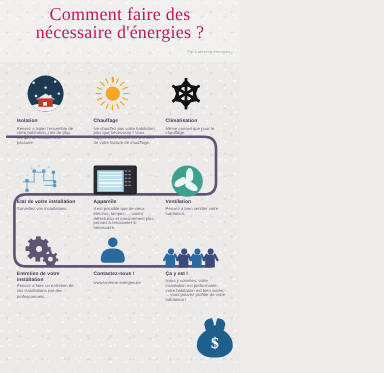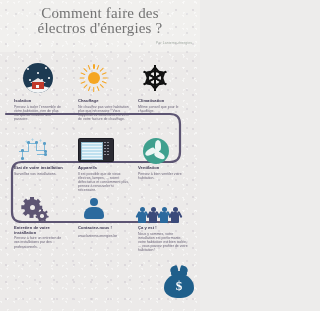--- a/index.html
+++ b/index.html
@@ -29,21 +29,21 @@
   }
   .top-band{
     position:absolute;left:0;right:0;top:0;height:52px;
     background:#f1f0ee;
   }
   
   #title{
     position:absolute;left:0;right:0;top:6px;
     text-align:center;
     font-family:"Liberation Serif",serif;
-    color:#737373;
+    color:#be185d;
     font-size:15px;
     line-height:15px;
     letter-spacing:.2px;
   }
   #title .l2{display:block;}
   #byline{
     position:absolute;right:8px;top:41px;
     font-size:3.2px;
     color:#9aa39b;
     letter-spacing:.2px;
@@ -209,21 +209,21 @@
 <div id="poster">
   <div class="top-band"></div>
   <div class="texture"></div>
 
   <svg id="path-svg" viewBox="0 0 200 311">
     <path d="M 6 114 L 170 114 Q 180 114 180 124 L 180 152 Q 180 162 170 162 L 22 162 Q 12 162 12 172 L 12 212 Q 12 222 22 222 L 176 222" fill="none" stroke="#5d5573" stroke-width="2.2" stroke-linecap="round"></path>
   </svg>
 
   <div id="title">
     <span class="l1">Comment faire des</span>
-    <span class="l2">électros d'énergies ?</span>
+    <span class="l2">nécessaire d'énergies ?</span>
   </div>
   <div id="byline">Par Lanterne-énergies</div>
 
   <div class="icon-wrap" style="left:22px;top:62px;width:32px;height:32px;">
     <div class="snowglobe">
       <div class="ground"></div>
       <div class="roof"></div>
       <div class="house"></div>
       <div class="win"></div>
       <div class="fl" style="left:4px;top:5px;"></div>

